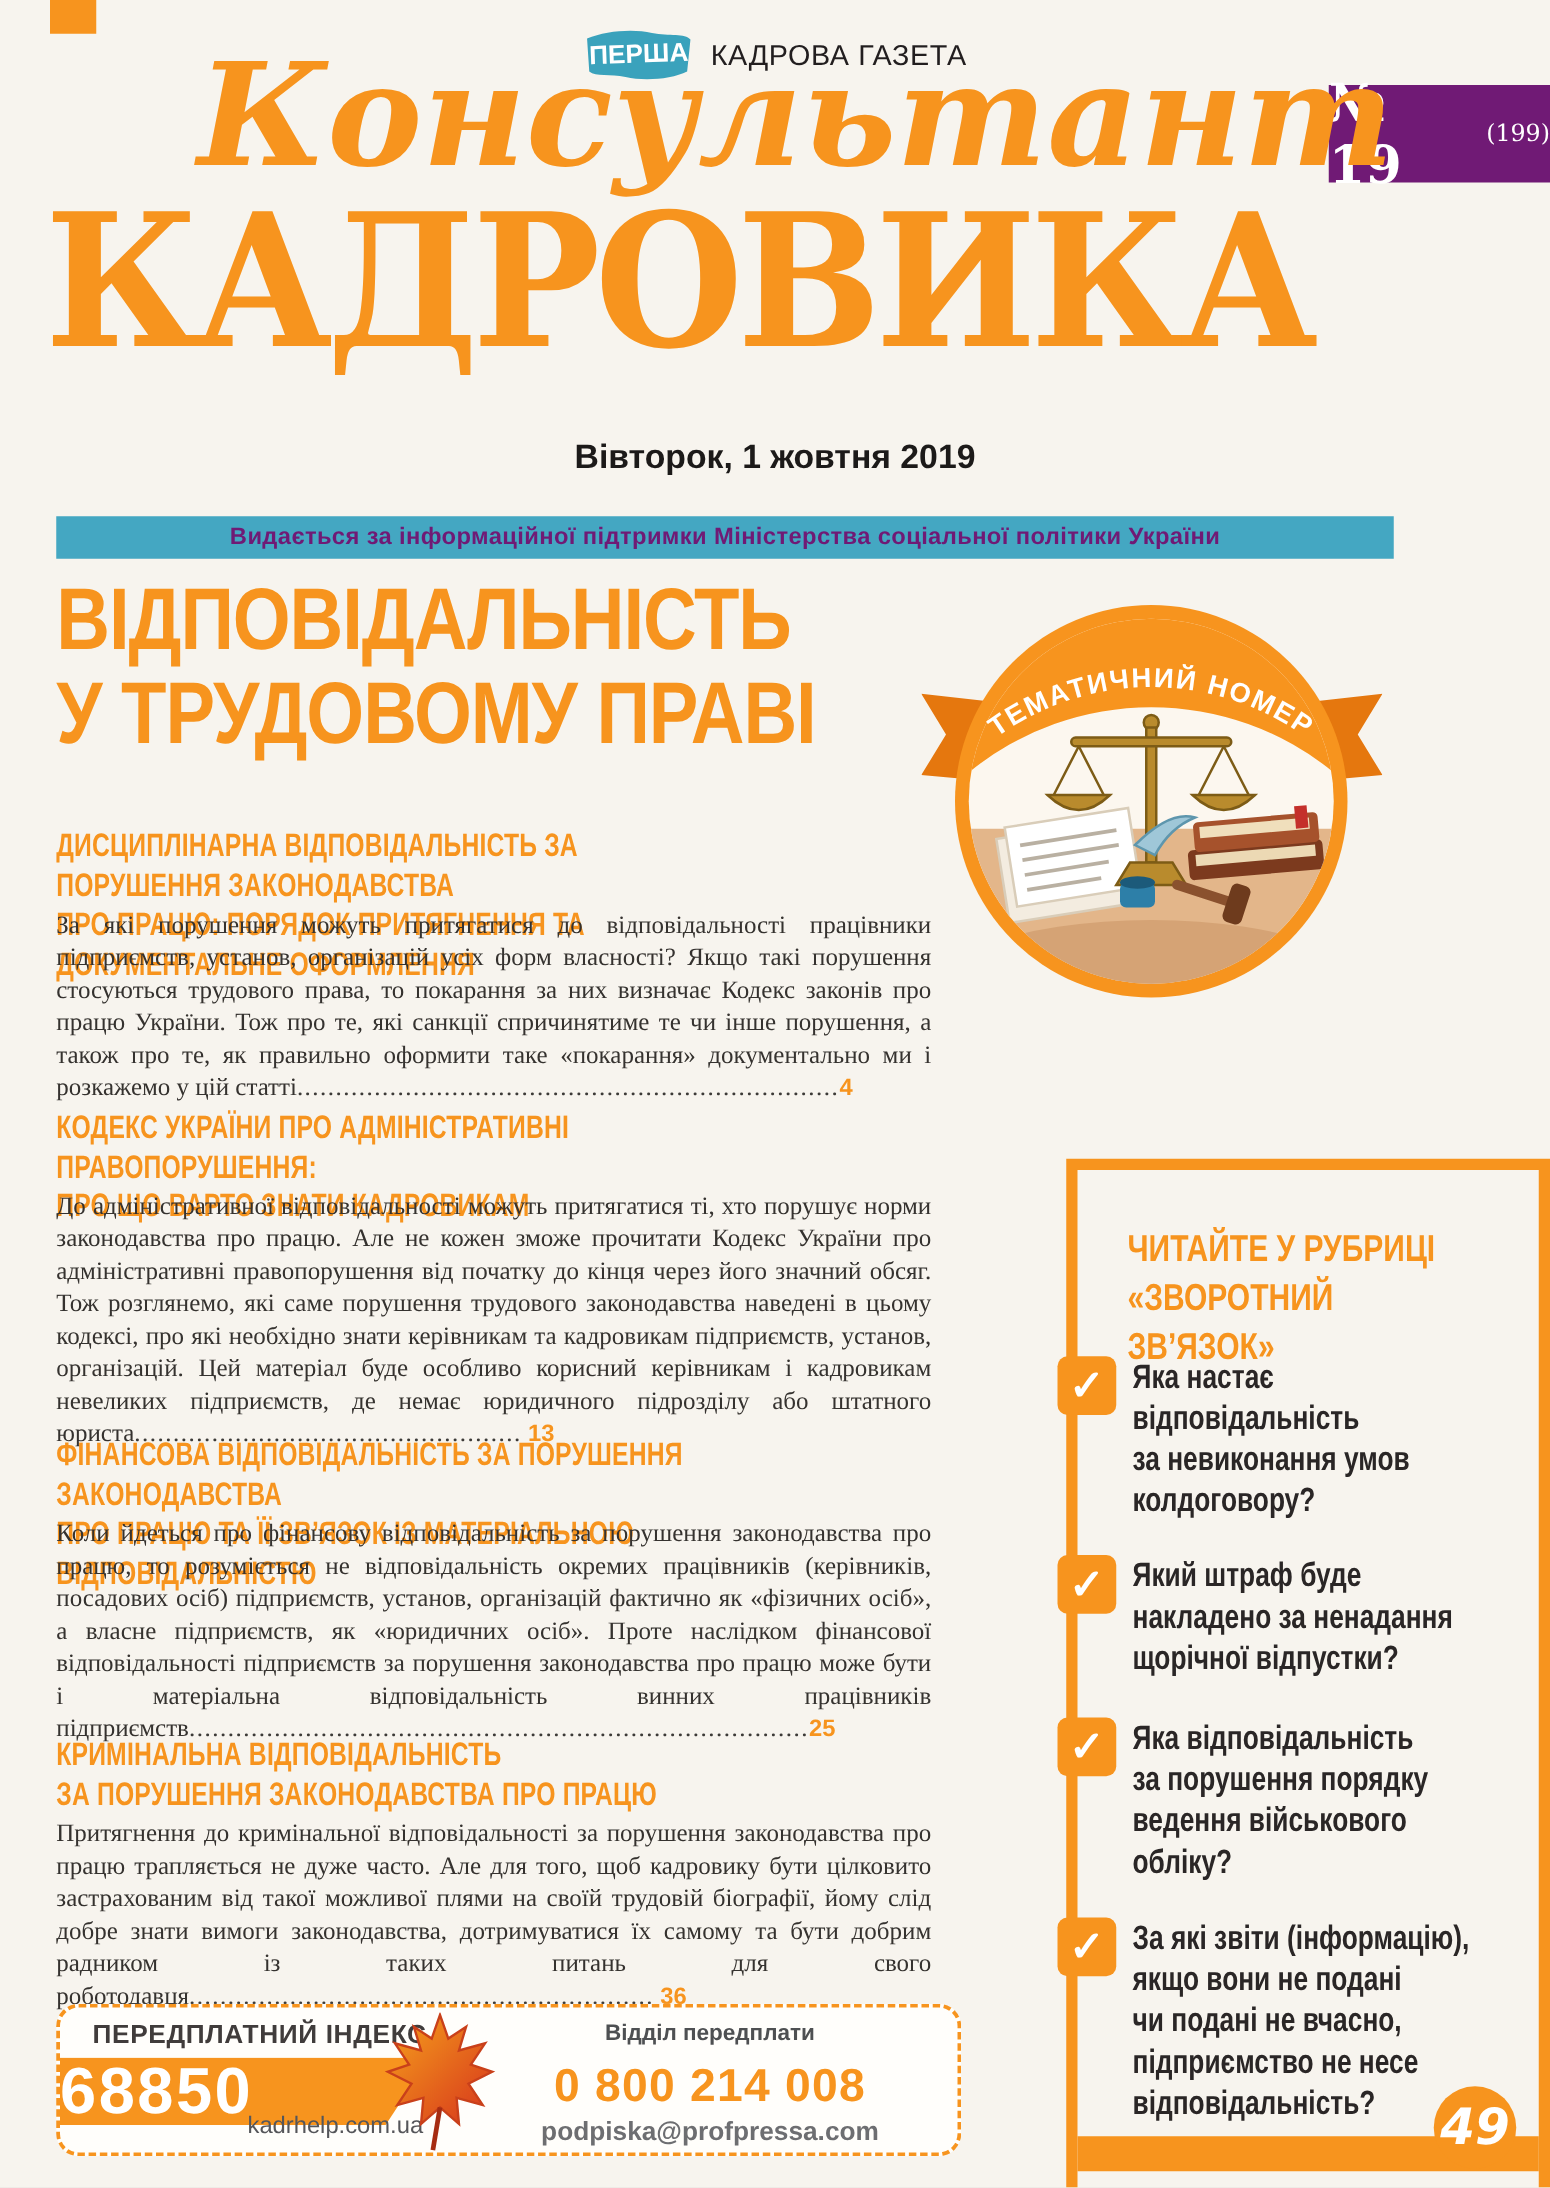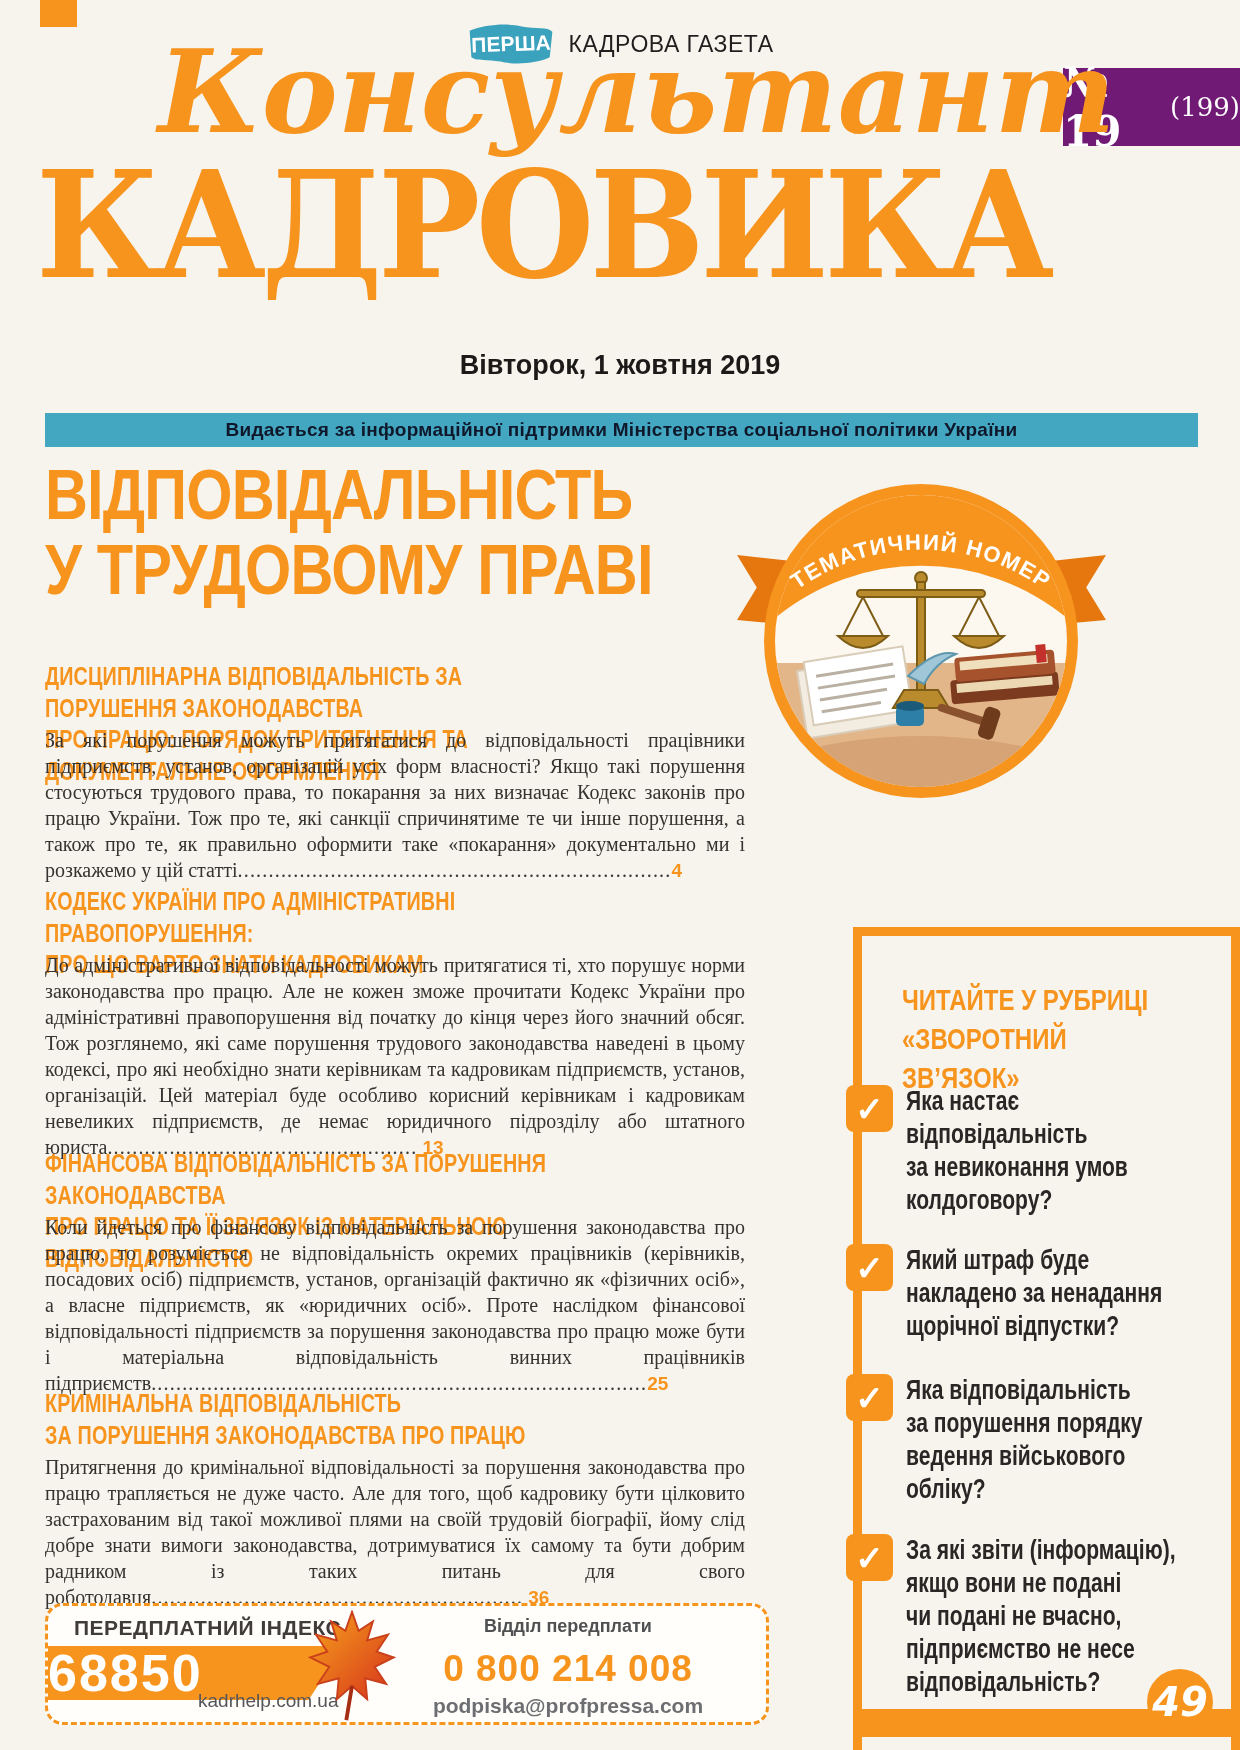--- a/index.html
+++ b/index.html
@@ -15,24 +15,24 @@
   .flag{position:relative;width:88px;height:44px;}
   .flag svg{position:absolute;inset:0;width:100%;height:100%;}
   .flag-label{position:absolute;inset:0;display:flex;align-items:center;justify-content:center;color:#fff;font-weight:bold;font-size:21px;transform:rotate(-2deg);}
   .tagline{font-size:23px;font-weight:normal;color:var(--ink);letter-spacing:.5px;}
 
   .script-title{position:absolute;left:158px;top:30px;font-family:"DejaVu Serif",serif;font-style:italic;font-weight:bold;font-size:114px;color:var(--orange);z-index:3;line-height:1.1;}
   .caps-title{position:absolute;left:36px;top:148px;font-family:"DejaVu Serif",serif;font-weight:bold;font-size:148px;line-height:1.05;color:var(--orange);letter-spacing:-5px;transform:scaleX(.92);transform-origin:left top;z-index:2;}
 
   .issue-badge{position:absolute;left:1063px;top:68px;width:177px;height:78px;background:#701a75;color:#fff;display:flex;align-items:center;justify-content:center;gap:9px;font-family:"DejaVu Serif",serif;z-index:1;}
   .issue-no{font-size:42px;font-weight:bold;}
-  .issue-paren{font-size:26px;margin-left:18px;}
+  .issue-paren{font-size:19px;margin-left:18px;}
 
   .issue-date{position:absolute;left:0;right:0;top:350px;text-align:center;font-size:27px;font-weight:bold;color:#1c1a19;}
-  .support-banner{position:absolute;left:45px;top:413px;width:1153px;height:34px;background:var(--teal);color:#0f172a;text-align:center;line-height:34px;font-size:19px;font-weight:bold;letter-spacing:.3px;}
+  .support-banner{position:absolute;left:45px;top:413px;width:1070px;height:34px;background:var(--teal);color:#701a75;text-align:center;line-height:34px;font-size:19px;font-weight:bold;letter-spacing:.3px;}
 
   .headline{position:absolute;left:45px;top:458px;font-size:70px;font-weight:bold;color:var(--orange);line-height:1.07;letter-spacing:-1px;transform:scaleX(.85);transform-origin:left top;}
 
   .ribbon{position:absolute;top:552px;width:66px;height:74px;background:var(--orange-dk);z-index:1;}
   .ribbon-left{left:737px;clip-path:polygon(0 4%,100% 14%,100% 100%,0 92%,30% 48%);}
   .ribbon-right{left:1040px;clip-path:polygon(0 14%,100% 4%,70% 48%,100% 92%,0 100%);}
   .theme-wrap{position:absolute;left:758px;top:478px;width:326px;height:326px;z-index:2;}
 
   .toc-item{position:absolute;left:45px;width:700px;}
   .toc-head{font-size:26px;font-weight:bold;color:var(--orange);line-height:1.22;letter-spacing:.2px;transform:scaleX(.76);transform-origin:left top;}

